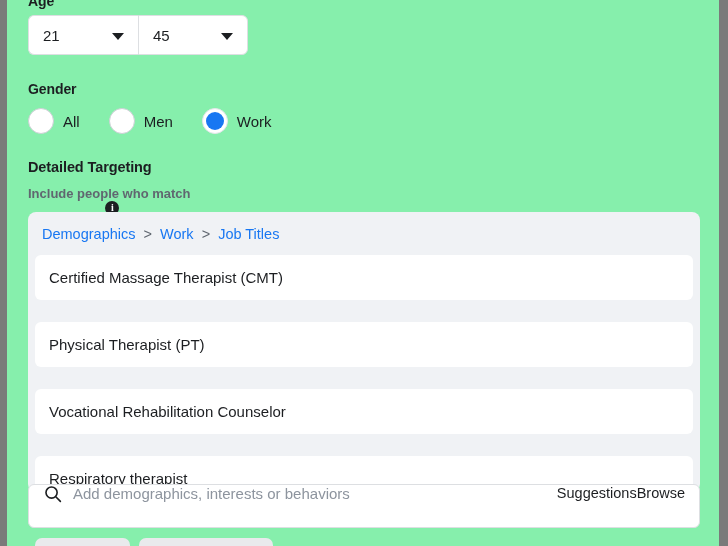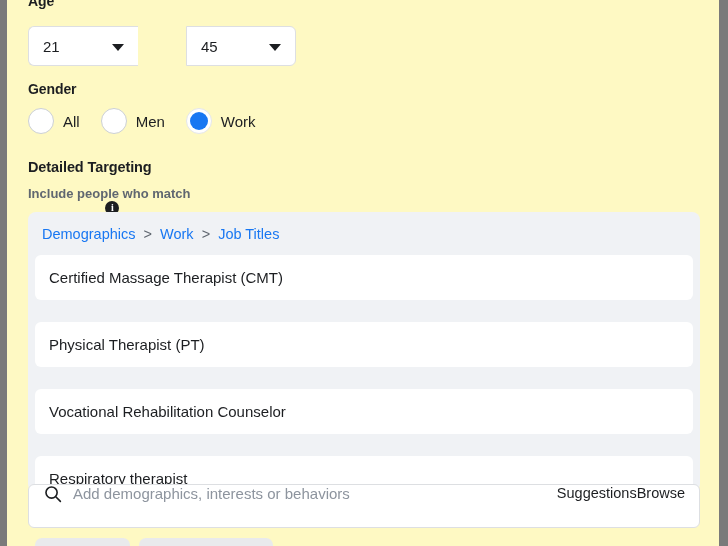--- a/index.html
+++ b/index.html
@@ -31,44 +31,43 @@
   }
   .edge-strip.left  { left: 0;   width: 7px; }
   .edge-strip.right { left: 719px; width: 9px; }
 
   .page {
     position: absolute;
     left: 7px;
     top: 0;
     width: 712px;
     height: 546px;
-    background: #fef9c3;
+    background: #86efac;
   }
 
   
   .section-label {
     font-size: 14px;
     font-weight: bold;
     color: #1c1e21;
     letter-spacing: -0.1px;
   }
 
   
   .age-label {
     position: absolute;
     left: 21px;
     top: -7px;
     line-height: 16px;
   }
   .age-row {
     position: absolute;
     left: 21px;
-    top: 26px;
-    display: flex;
-    gap: 48px;
+    top: 15px;
+    display: flex;
   }
   .select-box {
     position: relative;
     height: 40px;
     box-sizing: border-box;
     background: #ffffff;
     border: 1px solid #dddfe2;
     display: flex;
     align-items: center;
     padding: 0 0 0 14px;
@@ -105,20 +104,21 @@
     left: 21px;
     top: 81px;
     line-height: 16px;
   }
   .radio-row {
     position: absolute;
     left: 21px;
     top: 108px;
     display: flex;
     align-items: center;
+    gap: 8px;
   }
   .radio-item {
     display: flex;
     align-items: center;
     margin-right: 21px;
   }
   .radio-item:last-child { margin-right: 0; }
   .radio-outer {
     width: 26px;
     height: 26px;

